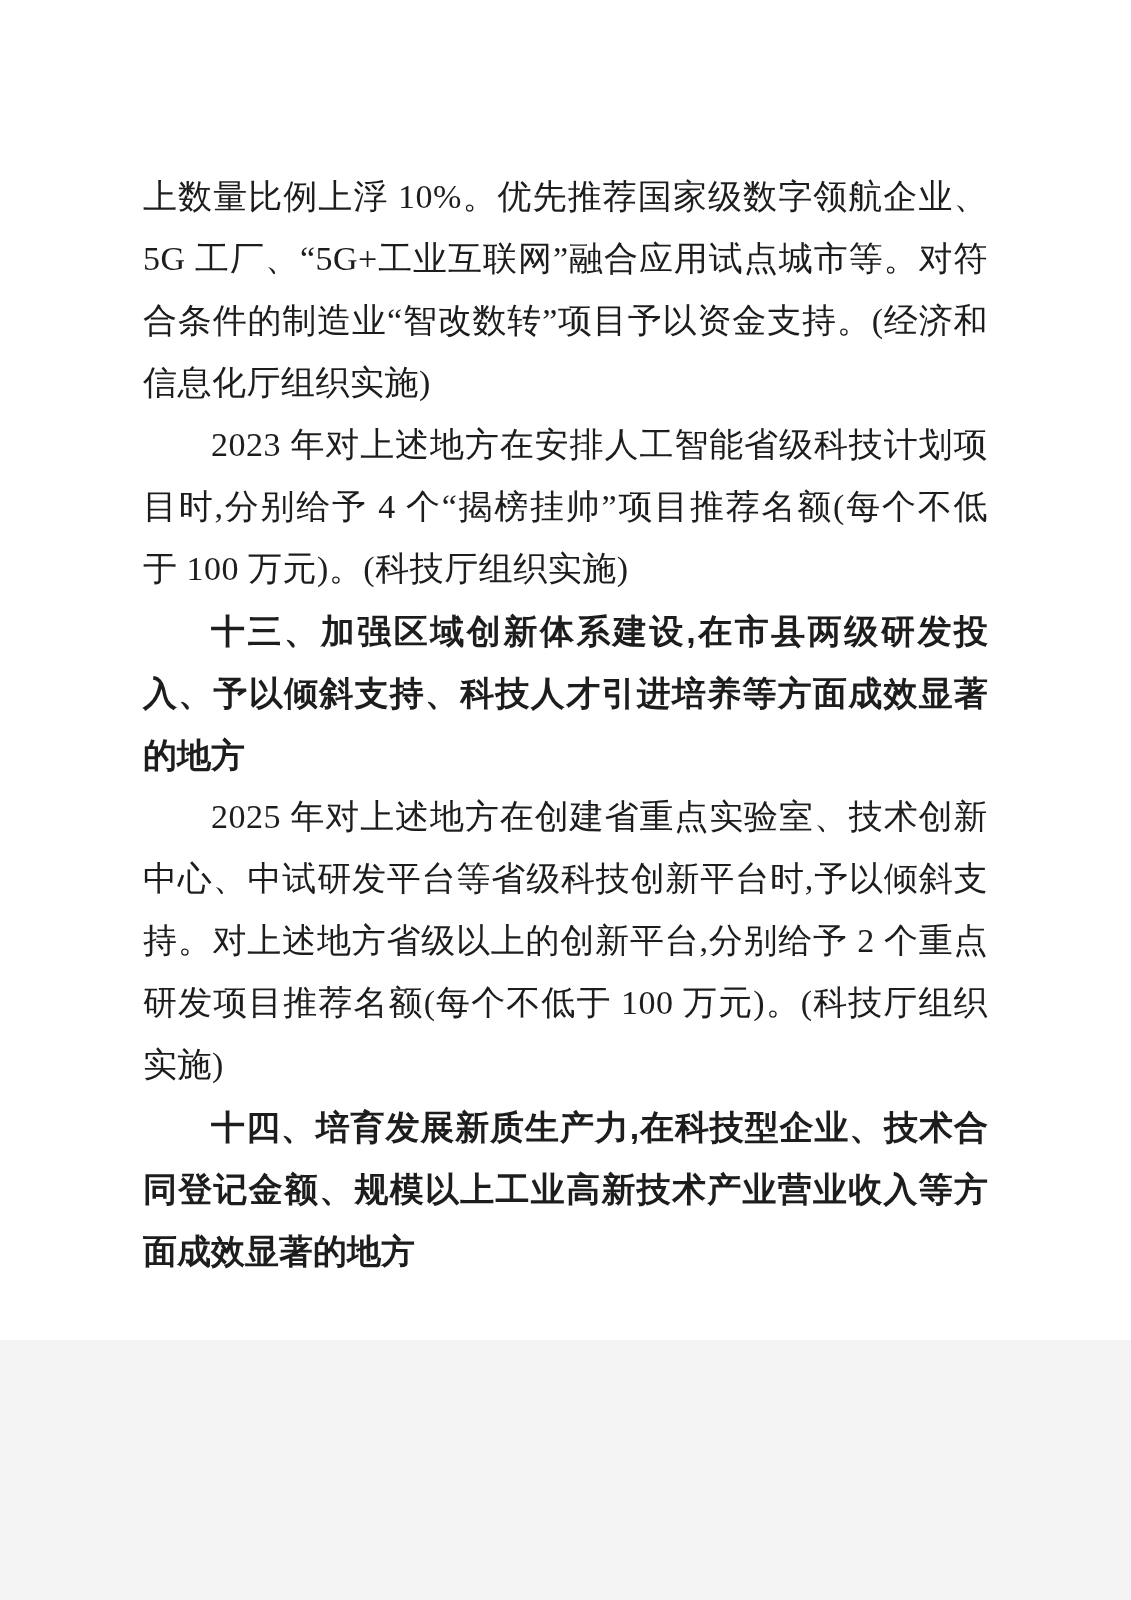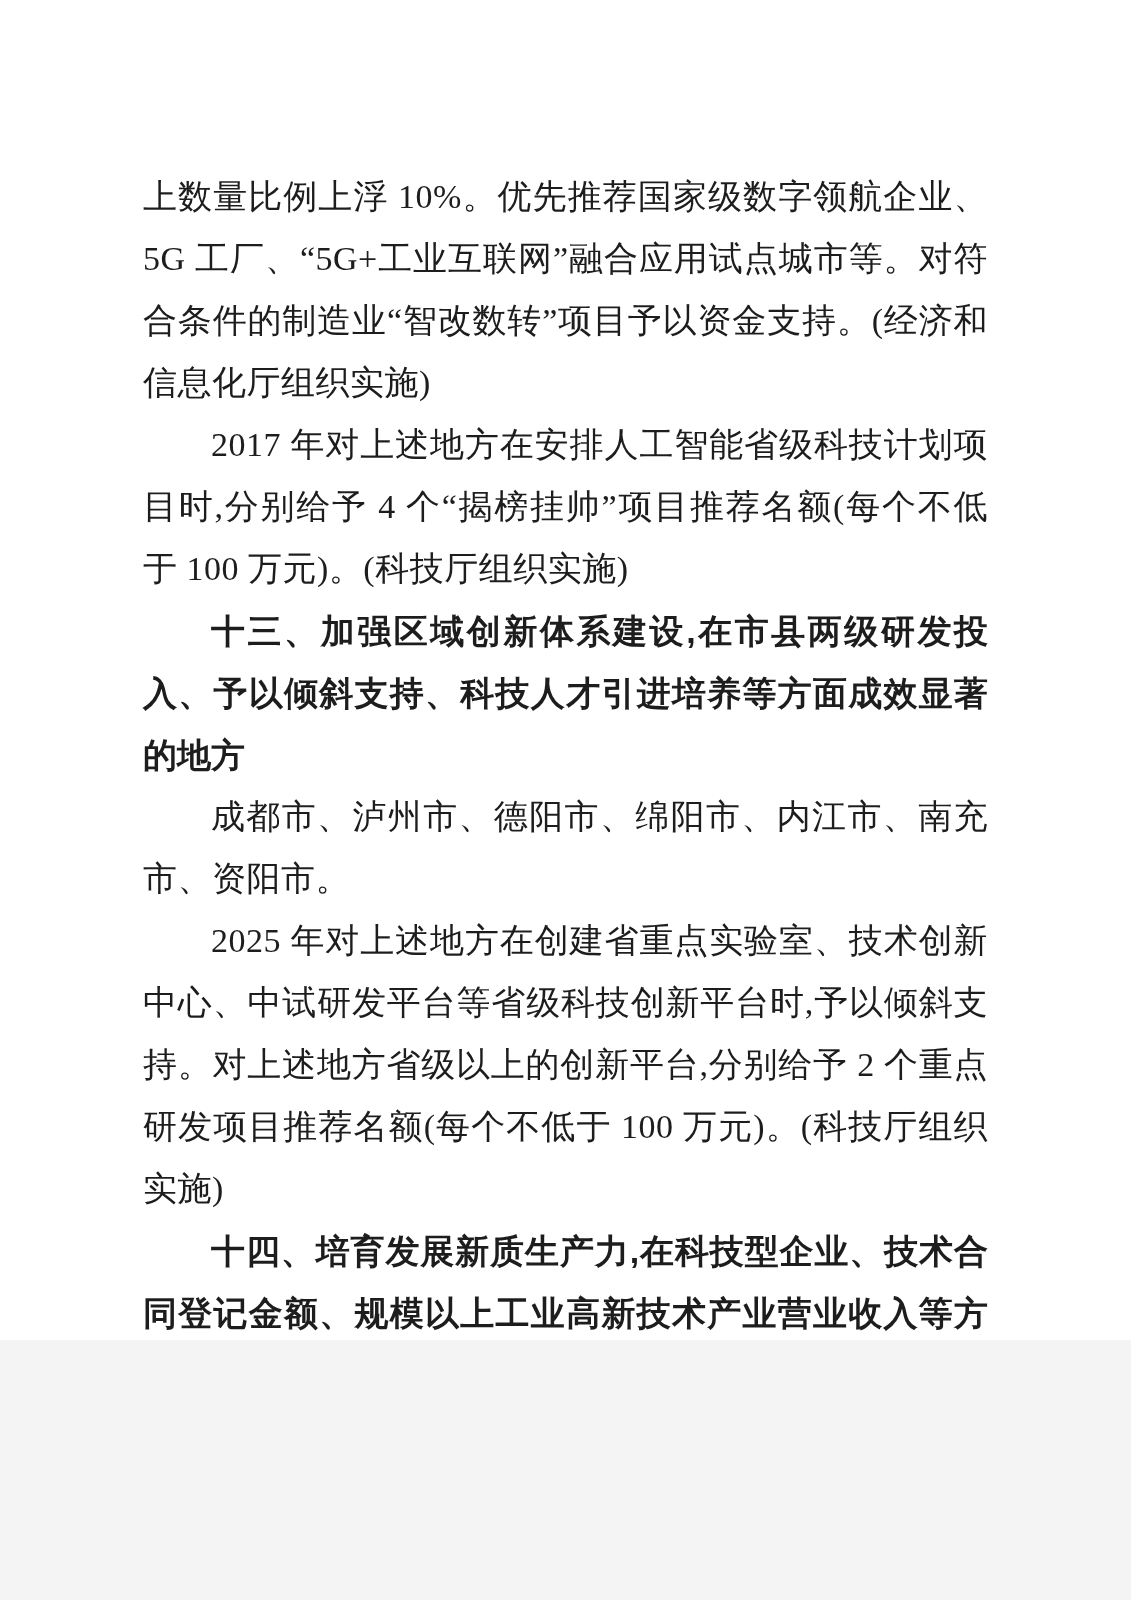--- a/index.html
+++ b/index.html
@@ -92,25 +92,24 @@
 </head>
 <body>
 
 <div class="page">
 
   <div class="content">
     <p>上数量比例上浮 10%。优先推荐国家级数字领航企业、5G 工厂、“5G+工业互联网”融合应用试点城市等。对符合条件的制造业“智改数转”项目予以资金支持。(经济和信息化厅组织实施)</p>
 
 
 
-    <p class="indent">2017 年对上述地方在安排人工智能省级科技计划项目时,分别给予 4 个“揭榜挂帅”项目推荐名额(每个不低于 100 万元)。(科技厅组织实施)</p>
+    <p class="indent">2023 年对上述地方在安排人工智能省级科技计划项目时,分别给予 4 个“揭榜挂帅”项目推荐名额(每个不低于 100 万元)。(科技厅组织实施)</p>
 
     <p class="heading indent">十三、加强区域创新体系建设,在市县两级研发投入、予以倾斜支持、科技人才引进培养等方面成效显著的地方</p>
 
-    <p class="indent">成都市、泸州市、德阳市、绵阳市、内江市、南充市、资阳市。</p>
 
     <p class="indent">2025 年对上述地方在创建省重点实验室、技术创新中心、中试研发平台等省级科技创新平台时,予以倾斜支持。对上述地方省级以上的创新平台,分别给予 2 个重点研发项目推荐名额(每个不低于 100 万元)。(科技厅组织实施)</p>
 
     <p class="heading indent">十四、培育发展新质生产力,在科技型企业、技术合同登记金额、规模以上工业高新技术产业营业收入等方面成效显著的地方</p>
 
   </div>
 
   <div class="page-number">— 5 —</div>
 
   <div class="watermark" style="background: rgb(240, 177, 169);">

